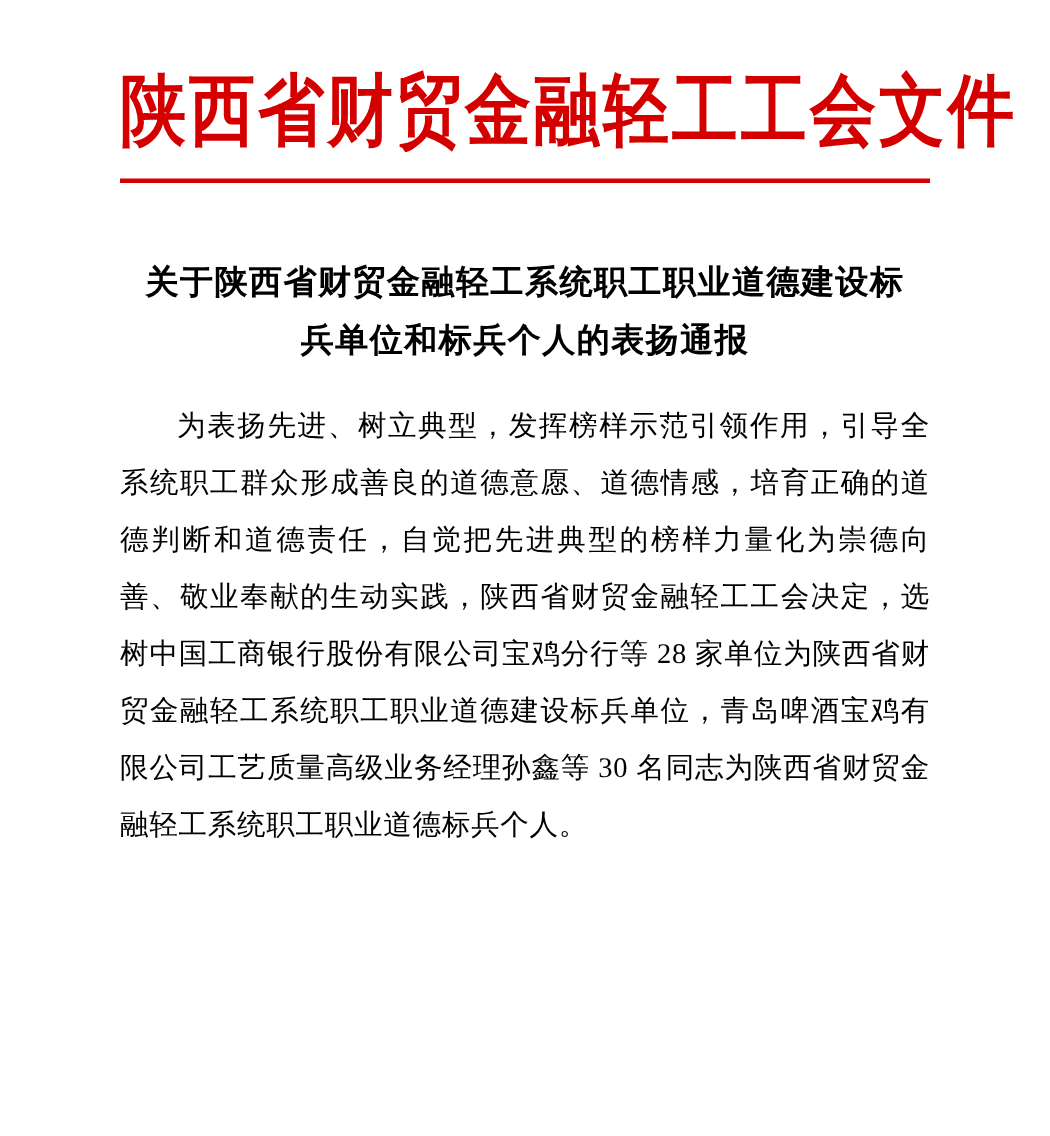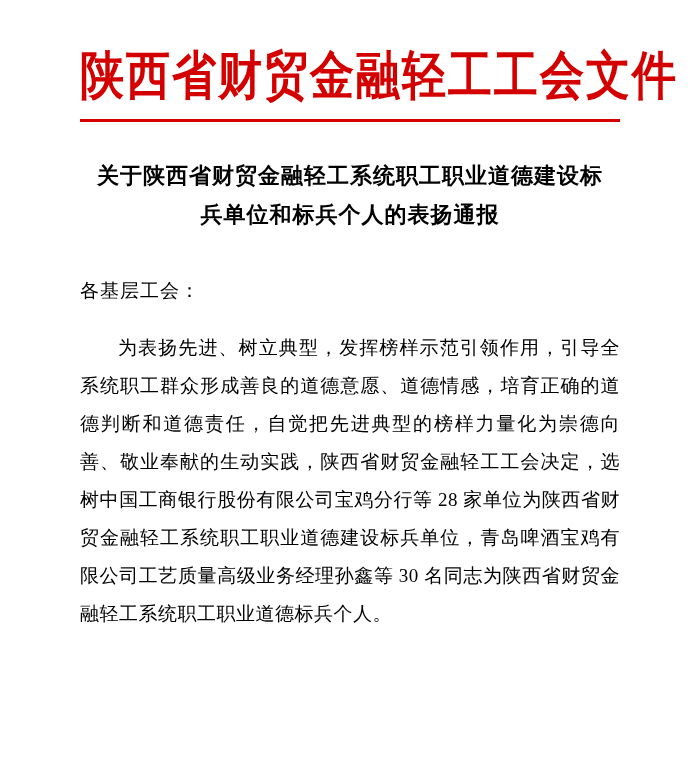--- a/index.html
+++ b/index.html
@@ -47,21 +47,21 @@
     margin-top: 76px;
     font-family: "Liberation Serif", serif;
   }
   .red-rule {
     height: 3px;
     background: #d40000;
     margin-top: 22px;
     width: 100%;
   }
   .doc-subject {
-    margin-top: 34px;
+    margin-top: 47px;
     text-align: center;
     font-size: 22px;
     font-weight: bold;
     line-height: 1.75;
     color: #000000;
     letter-spacing: 1px;
     font-family: "DejaVu Serif", "Liberation Serif", serif;
     padding: 0 6px;
   }
   .salutation {
@@ -89,17 +89,16 @@
 
   <div class="doc-header">
     <div class="doc-title-red">陕西省财贸金融轻工工会文件</div>
   </div>
 
 
   <div class="red-rule"></div>
 
   <div class="doc-subject">关于陕西省财贸金融轻工系统职工职业道德建设标兵单位和标兵个人的表扬通报</div>
 
-  <div class="salutation">各基层工会：</div>
 
   <div class="body-para">为表扬先进、树立典型，发挥榜样示范引领作用，引导全系统职工群众形成善良的道德意愿、道德情感，培育正确的道德判断和道德责任，自觉把先进典型的榜样力量化为崇德向善、敬业奉献的生动实践，陕西省财贸金融轻工工会决定，选树中国工商银行股份有限公司宝鸡分行等 28 家单位为陕西省财贸金融轻工系统职工职业道德建设标兵单位，青岛啤酒宝鸡有限公司工艺质量高级业务经理孙鑫等 30 名同志为陕西省财贸金融轻工系统职工职业道德标兵个人。</div>
 
 </div>
 
 </body></html>

